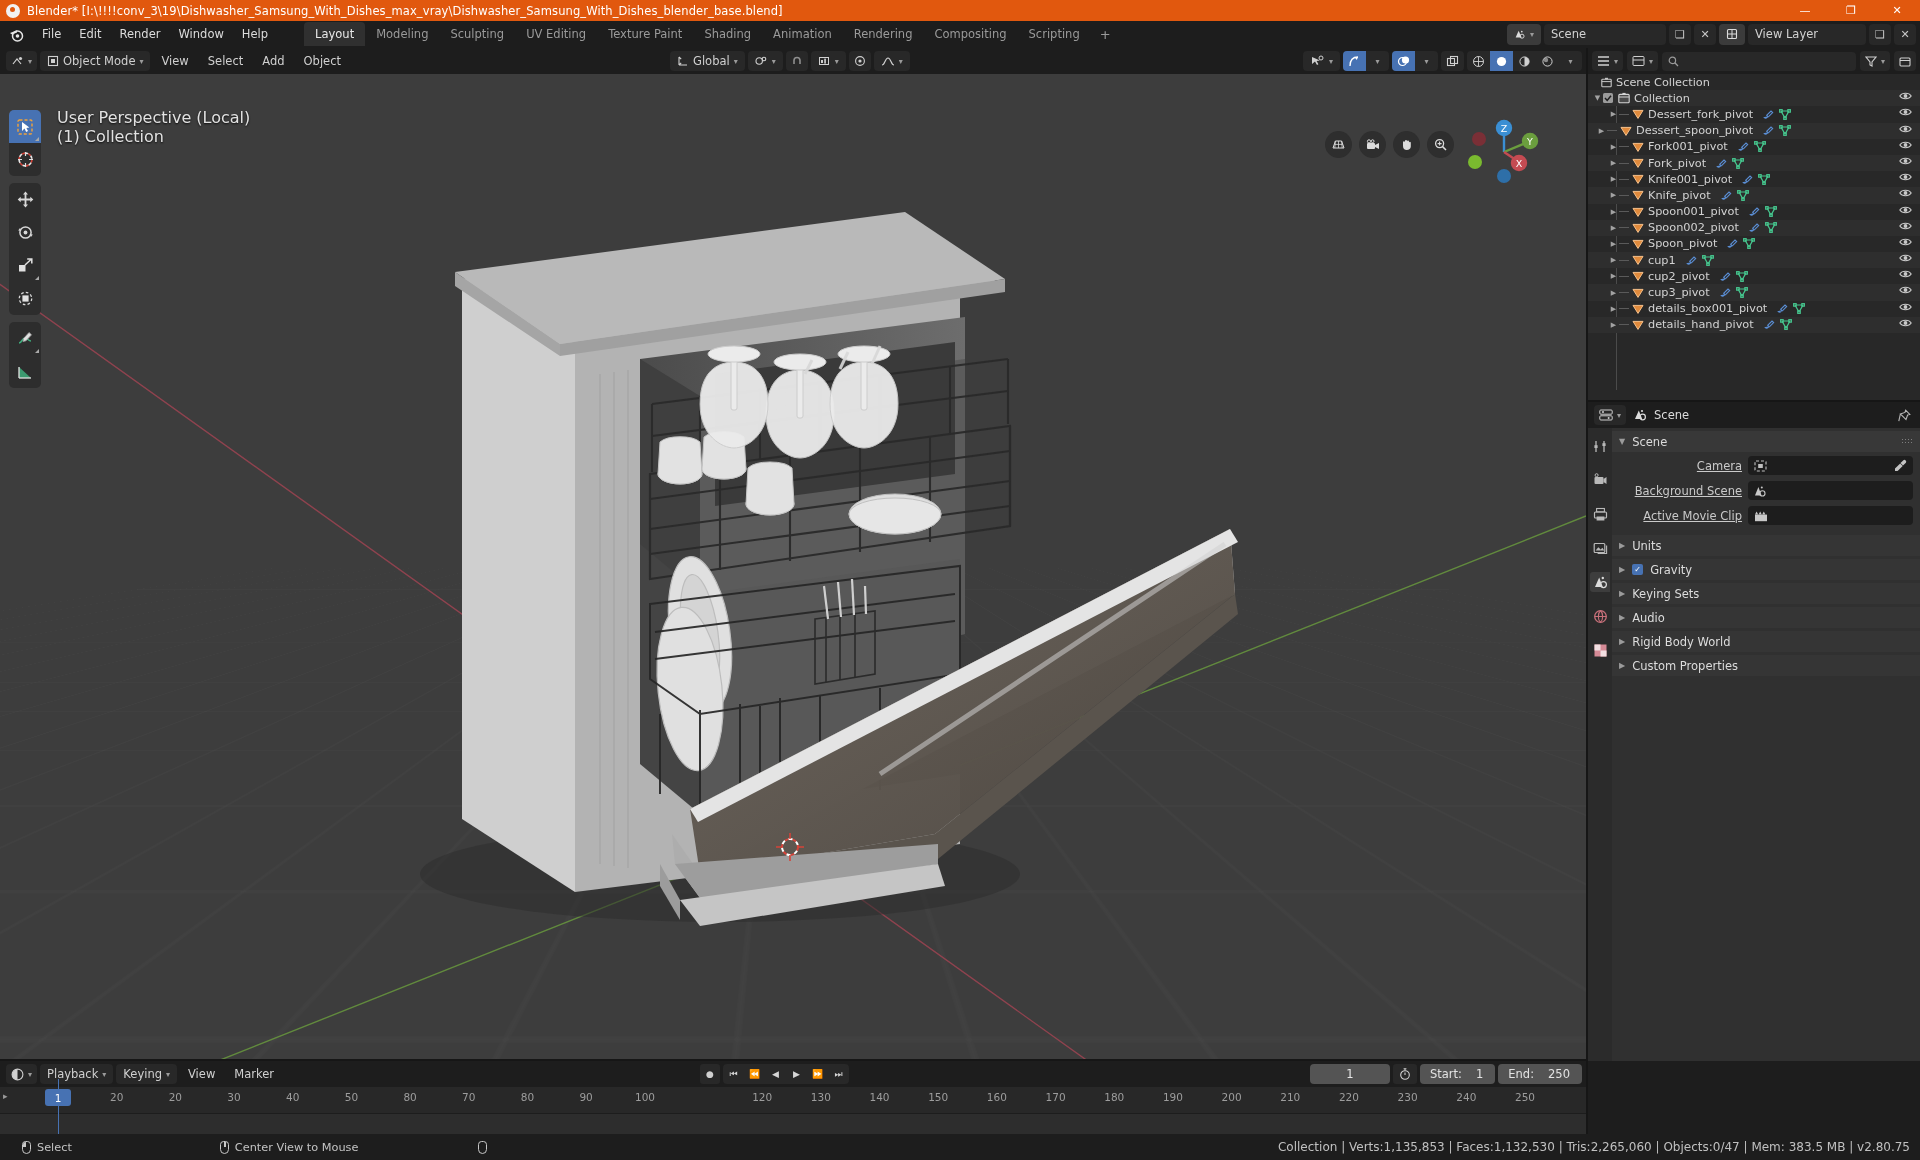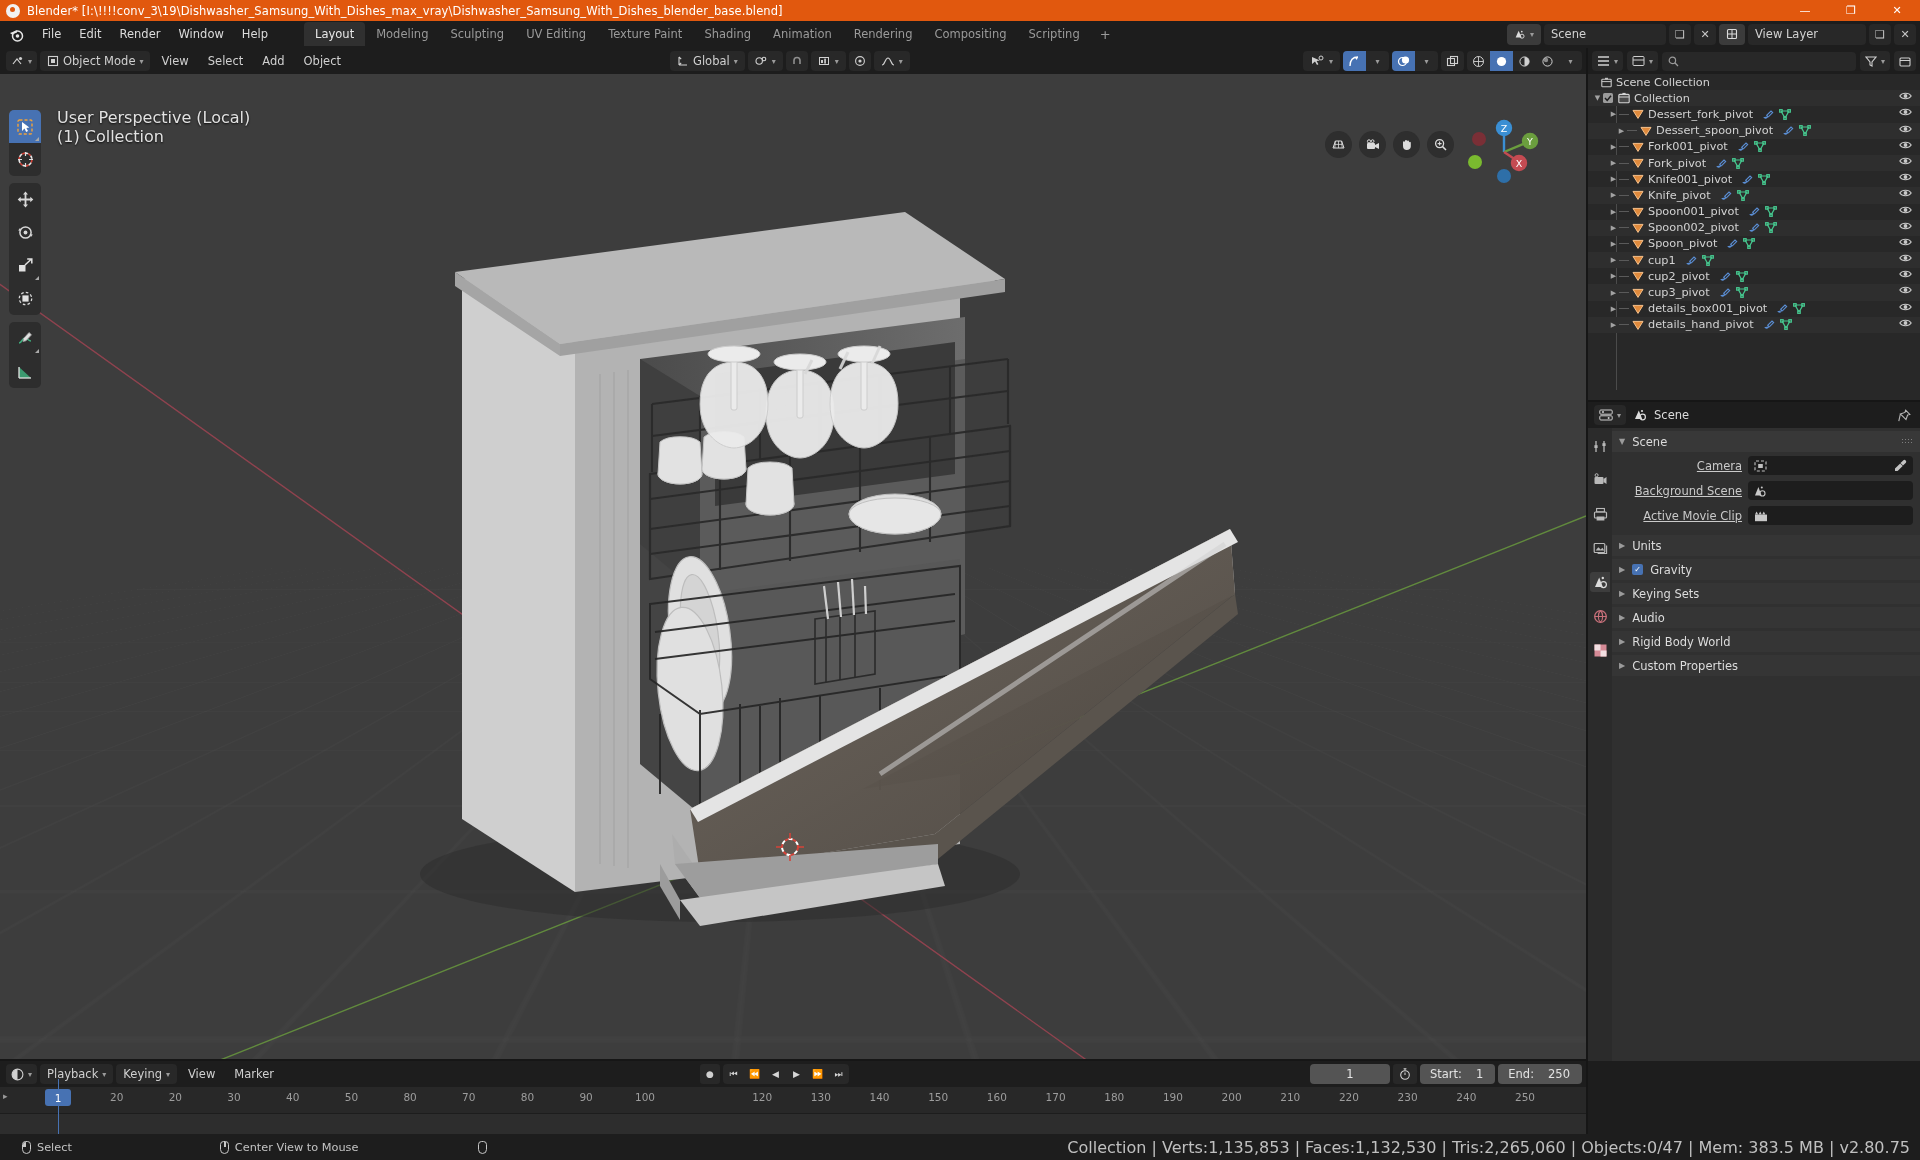--- a/index.html
+++ b/index.html
@@ -271,21 +271,21 @@
   .statusbar{
     position:absolute; left:0; top:1134px; width:1920px; height:26px; background:#1d1d1d;
     display:flex; align-items:center;
   }
   .sb-item{ display:flex; align-items:center; gap:6px; font-size:11.3px; color:#c3c3c3; }
   .mouse-ico{
     width:9px;height:13px;border:1.2px solid #c7c7c7;border-radius:4px 4px 5px 5px;position:relative;
   }
   .mouse-ico.l:before{ content:""; position:absolute;left:0;top:0;width:3.4px;height:5px;background:#c7c7c7;border-radius:3px 0 0 0;}
   .mouse-ico.m:before{ content:""; position:absolute;left:2.8px;top:0;width:2.5px;height:5px;background:#c7c7c7;}
-  .sb-stats{ position:absolute; right:10px; font-size:16px; color:#c0c0c0; white-space:nowrap; }
+  .sb-stats{ position:absolute; right:10px; font-size:12px; color:#c0c0c0; white-space:nowrap; }
 
   
   .vsplit{ position:absolute; top:48px; left:1586px; width:2px; height:1086px; background:#161616; }
   .hsplit1{ position:absolute; left:1588px; top:400px; width:332px; height:2px; background:#161616; }
   .hsplit2{ position:absolute; left:0; top:1059px; width:1586px; height:2px; background:#161616; }
 
   svg{ display:block; }
 </style>
 </head>
 <body>
@@ -858,21 +858,21 @@
                 </svg>
               </span>
             </span>
             <span class="eye">
               <svg width="13" height="10" viewBox="0 0 13 10">
                 <path d="M0.8 5 C3 1.4 10 1.4 12.2 5 C10 8.6 3 8.6 0.8 5 Z" fill="none" stroke="#c8c8c8" stroke-width="1.1"></path>
                 <circle cx="6.5" cy="5" r="1.9" fill="#c8c8c8"></circle>
               </svg>
             </span>
           </div>
-          <div class="ol-row alt" style="padding-left: 28px;">
+          <div class="ol-row alt" style="padding-left: 8px;">
             <span class="tri">▶</span>
             <span class="dash"></span>
             <span class="obj-icon">
               <svg width="12" height="12" viewBox="0 0 12 12">
                 <path d="M1 2.4 H11 L6 10.4 Z" fill="#e08a3c"></path>
                 <path d="M1 2.4 H11 L6 10.4 Z" fill="none" stroke="#f6c08a" stroke-width="1"></path>
               </svg>
             </span>
             <span class="name">Dessert_spoon_pivot</span>
             <span class="rowicons">

